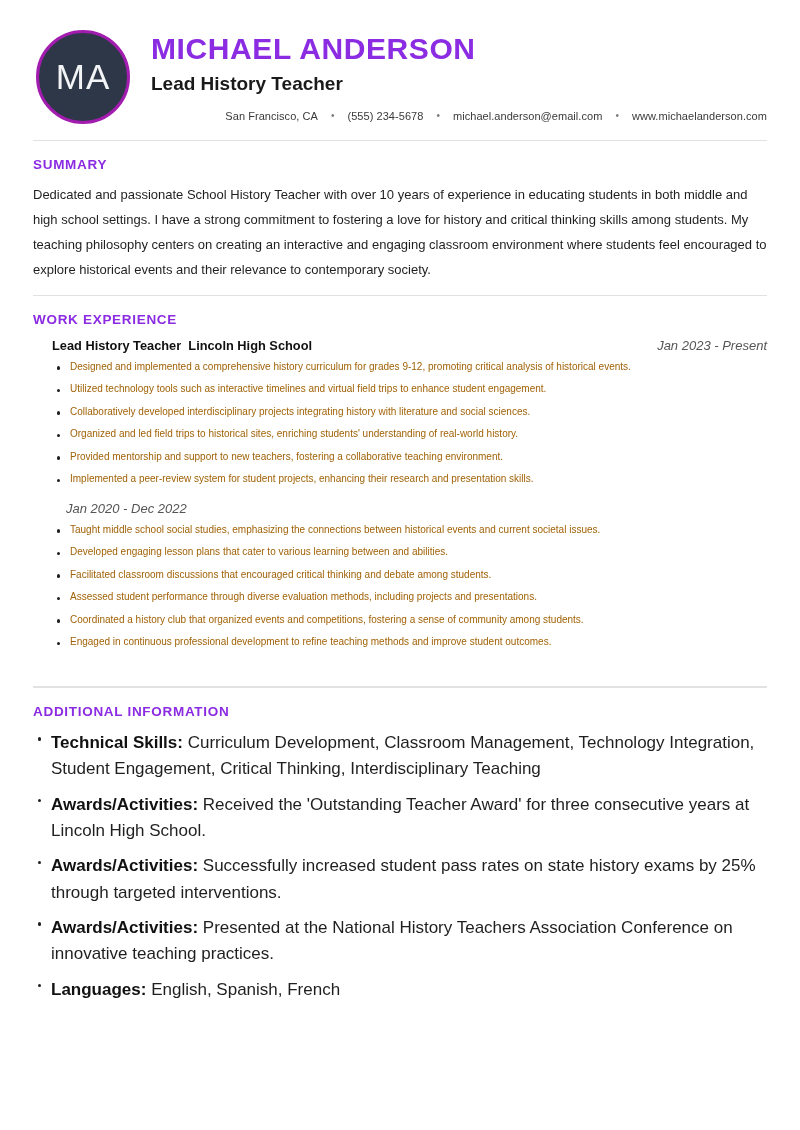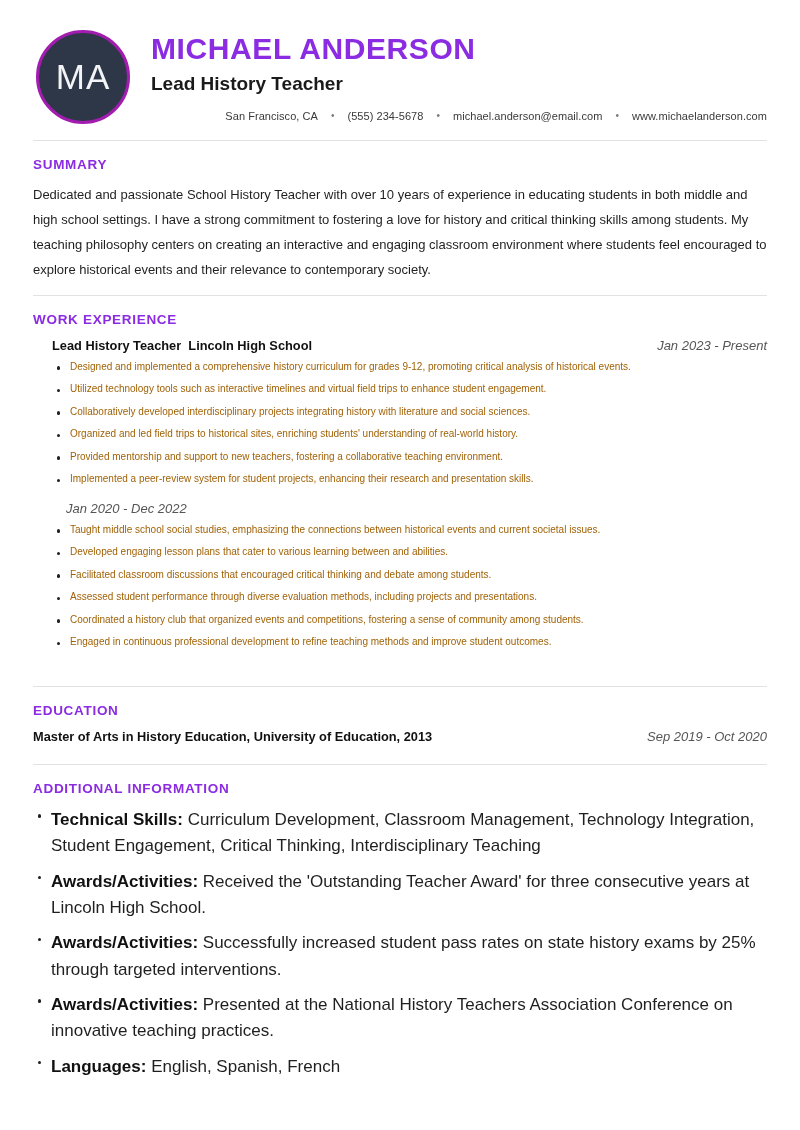--- a/index.html
+++ b/index.html
@@ -279,27 +279,20 @@
         <li>Facilitated classroom discussions that encouraged critical thinking and debate among students.</li>
         <li>Assessed student performance through diverse evaluation methods, including projects and presentations.</li>
         <li>Coordinated a history club that organized events and competitions, fostering a sense of community among students.</li>
         <li>Engaged in continuous professional development to refine teaching methods and improve student outcomes.</li>
       </ul>
     </div>
   </div>
 
   <div class="divider"></div>
 
-  <div class="section section-pad-bottom">
-    <div class="section-title">EDUCATION</div>
-    <div class="edu-head">
-      <span class="edu-title">Master of Arts in History Education, University of Education, 2013</span>
-      <span class="entry-date">Sep 2019 - Oct 2020</span>
-    </div>
-  </div>
 
   <div class="divider"></div>
 
   <div class="section">
     <div class="section-title">ADDITIONAL INFORMATION</div>
     <ul class="addl">
       <li>
         <span class="addl-label">Technical Skills:</span>
         <span class="addl-value">Curriculum Development, Classroom Management, Technology Integration, Student Engagement, Critical Thinking, Interdisciplinary Teaching</span>
       </li>

